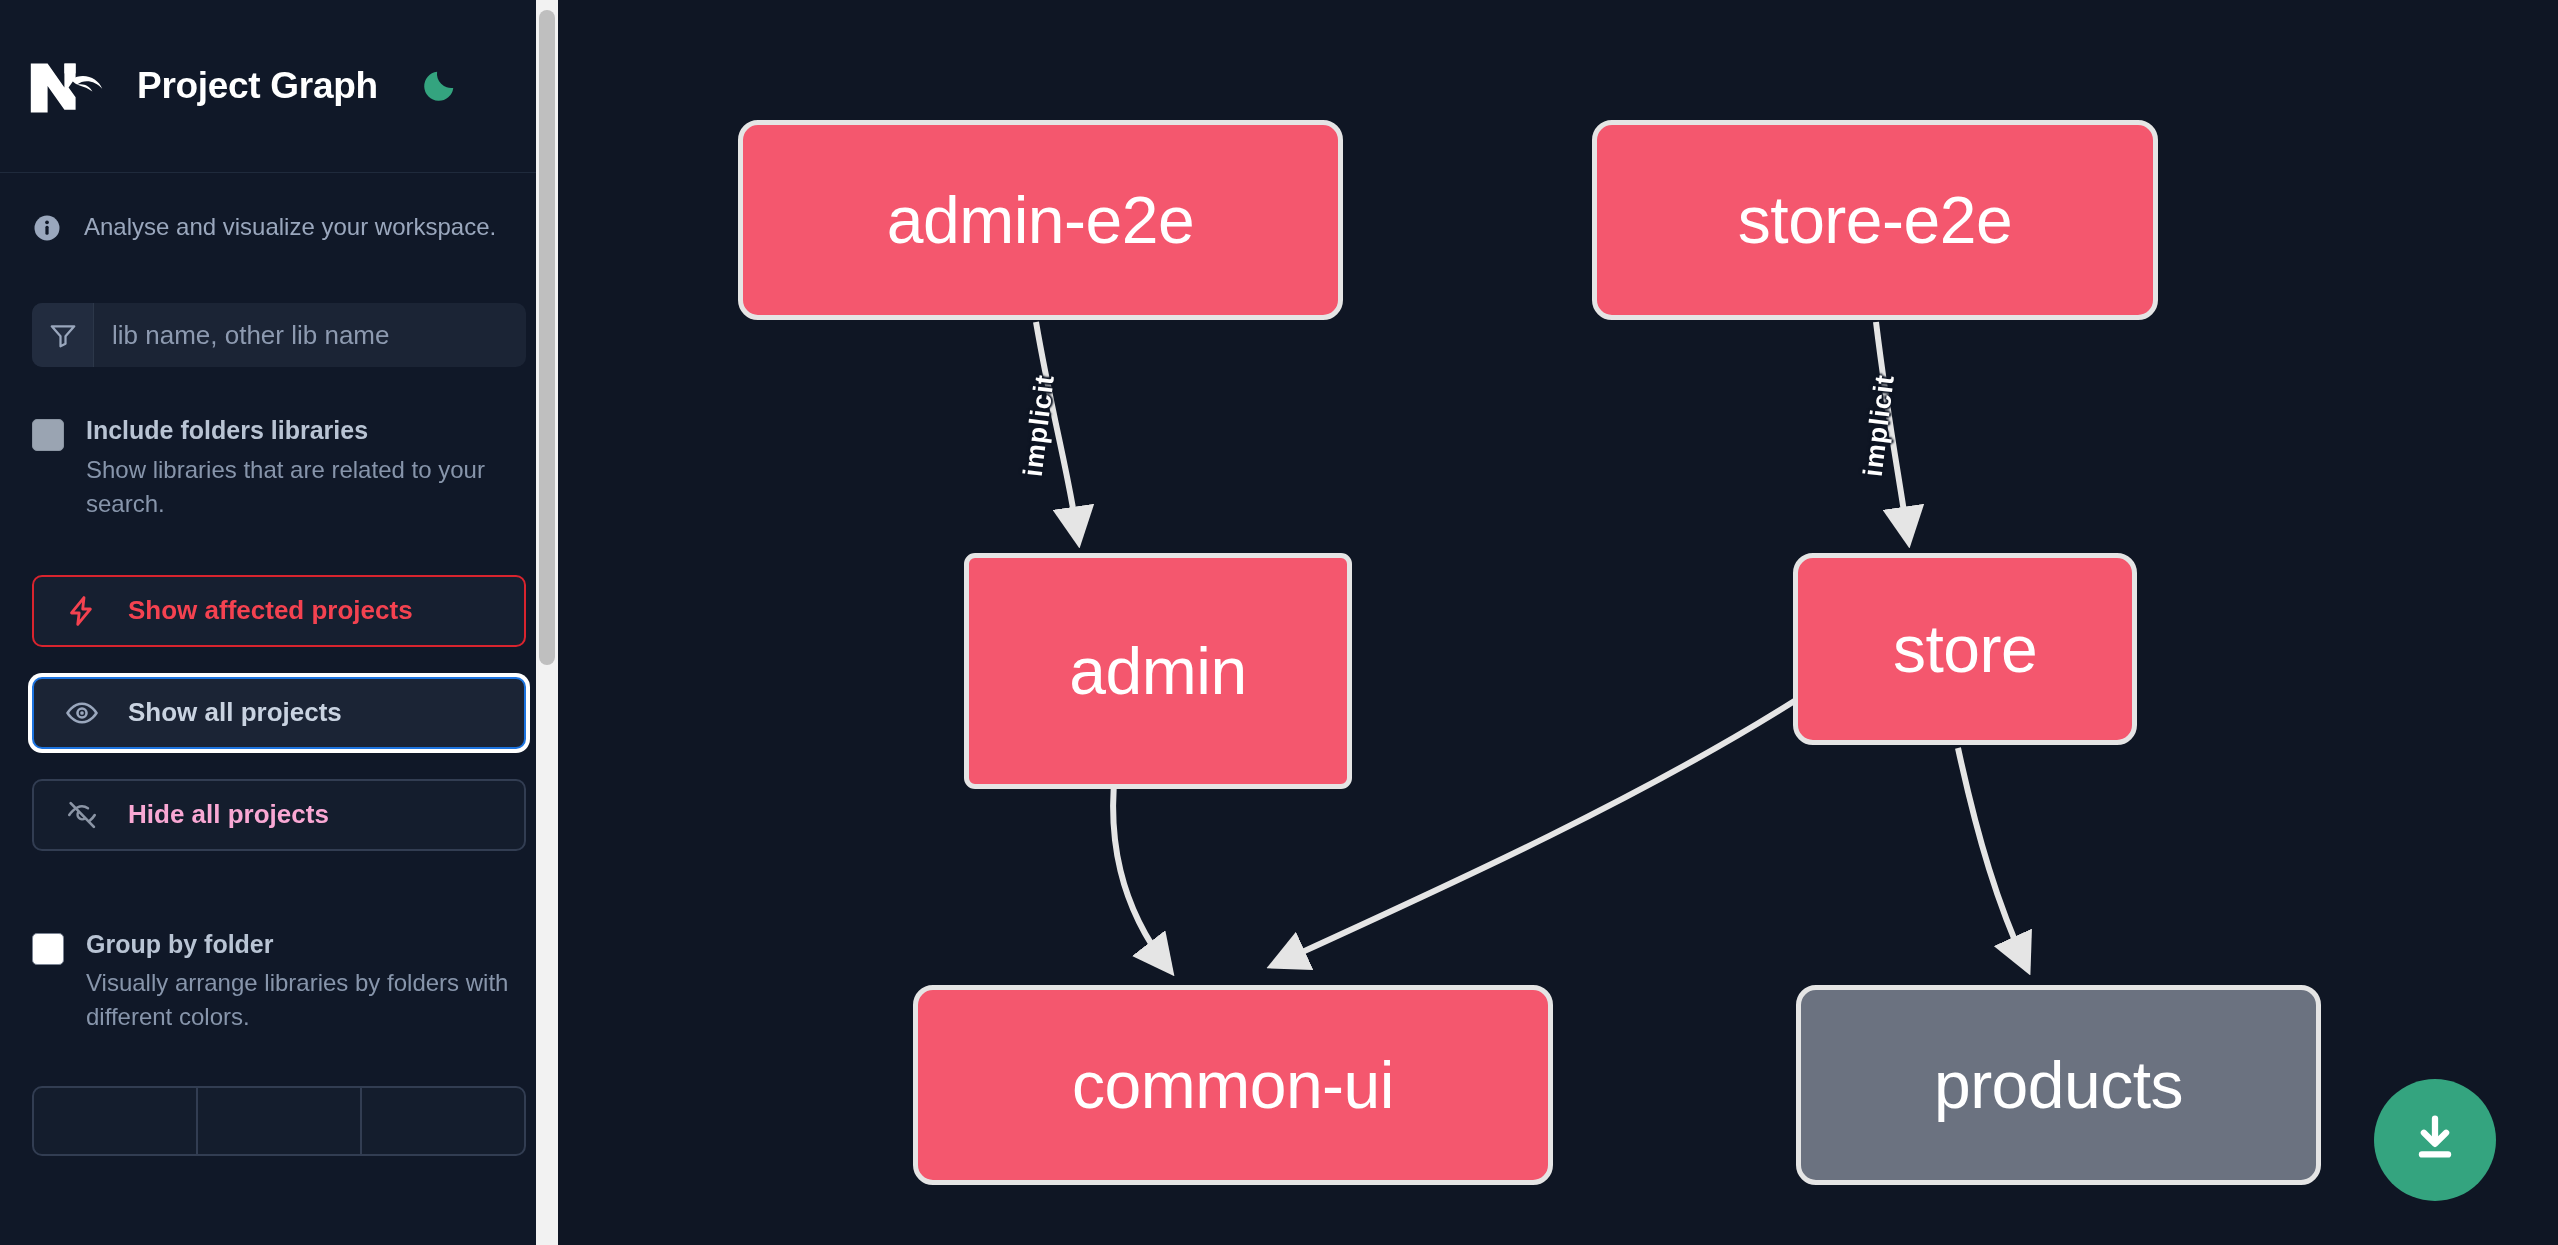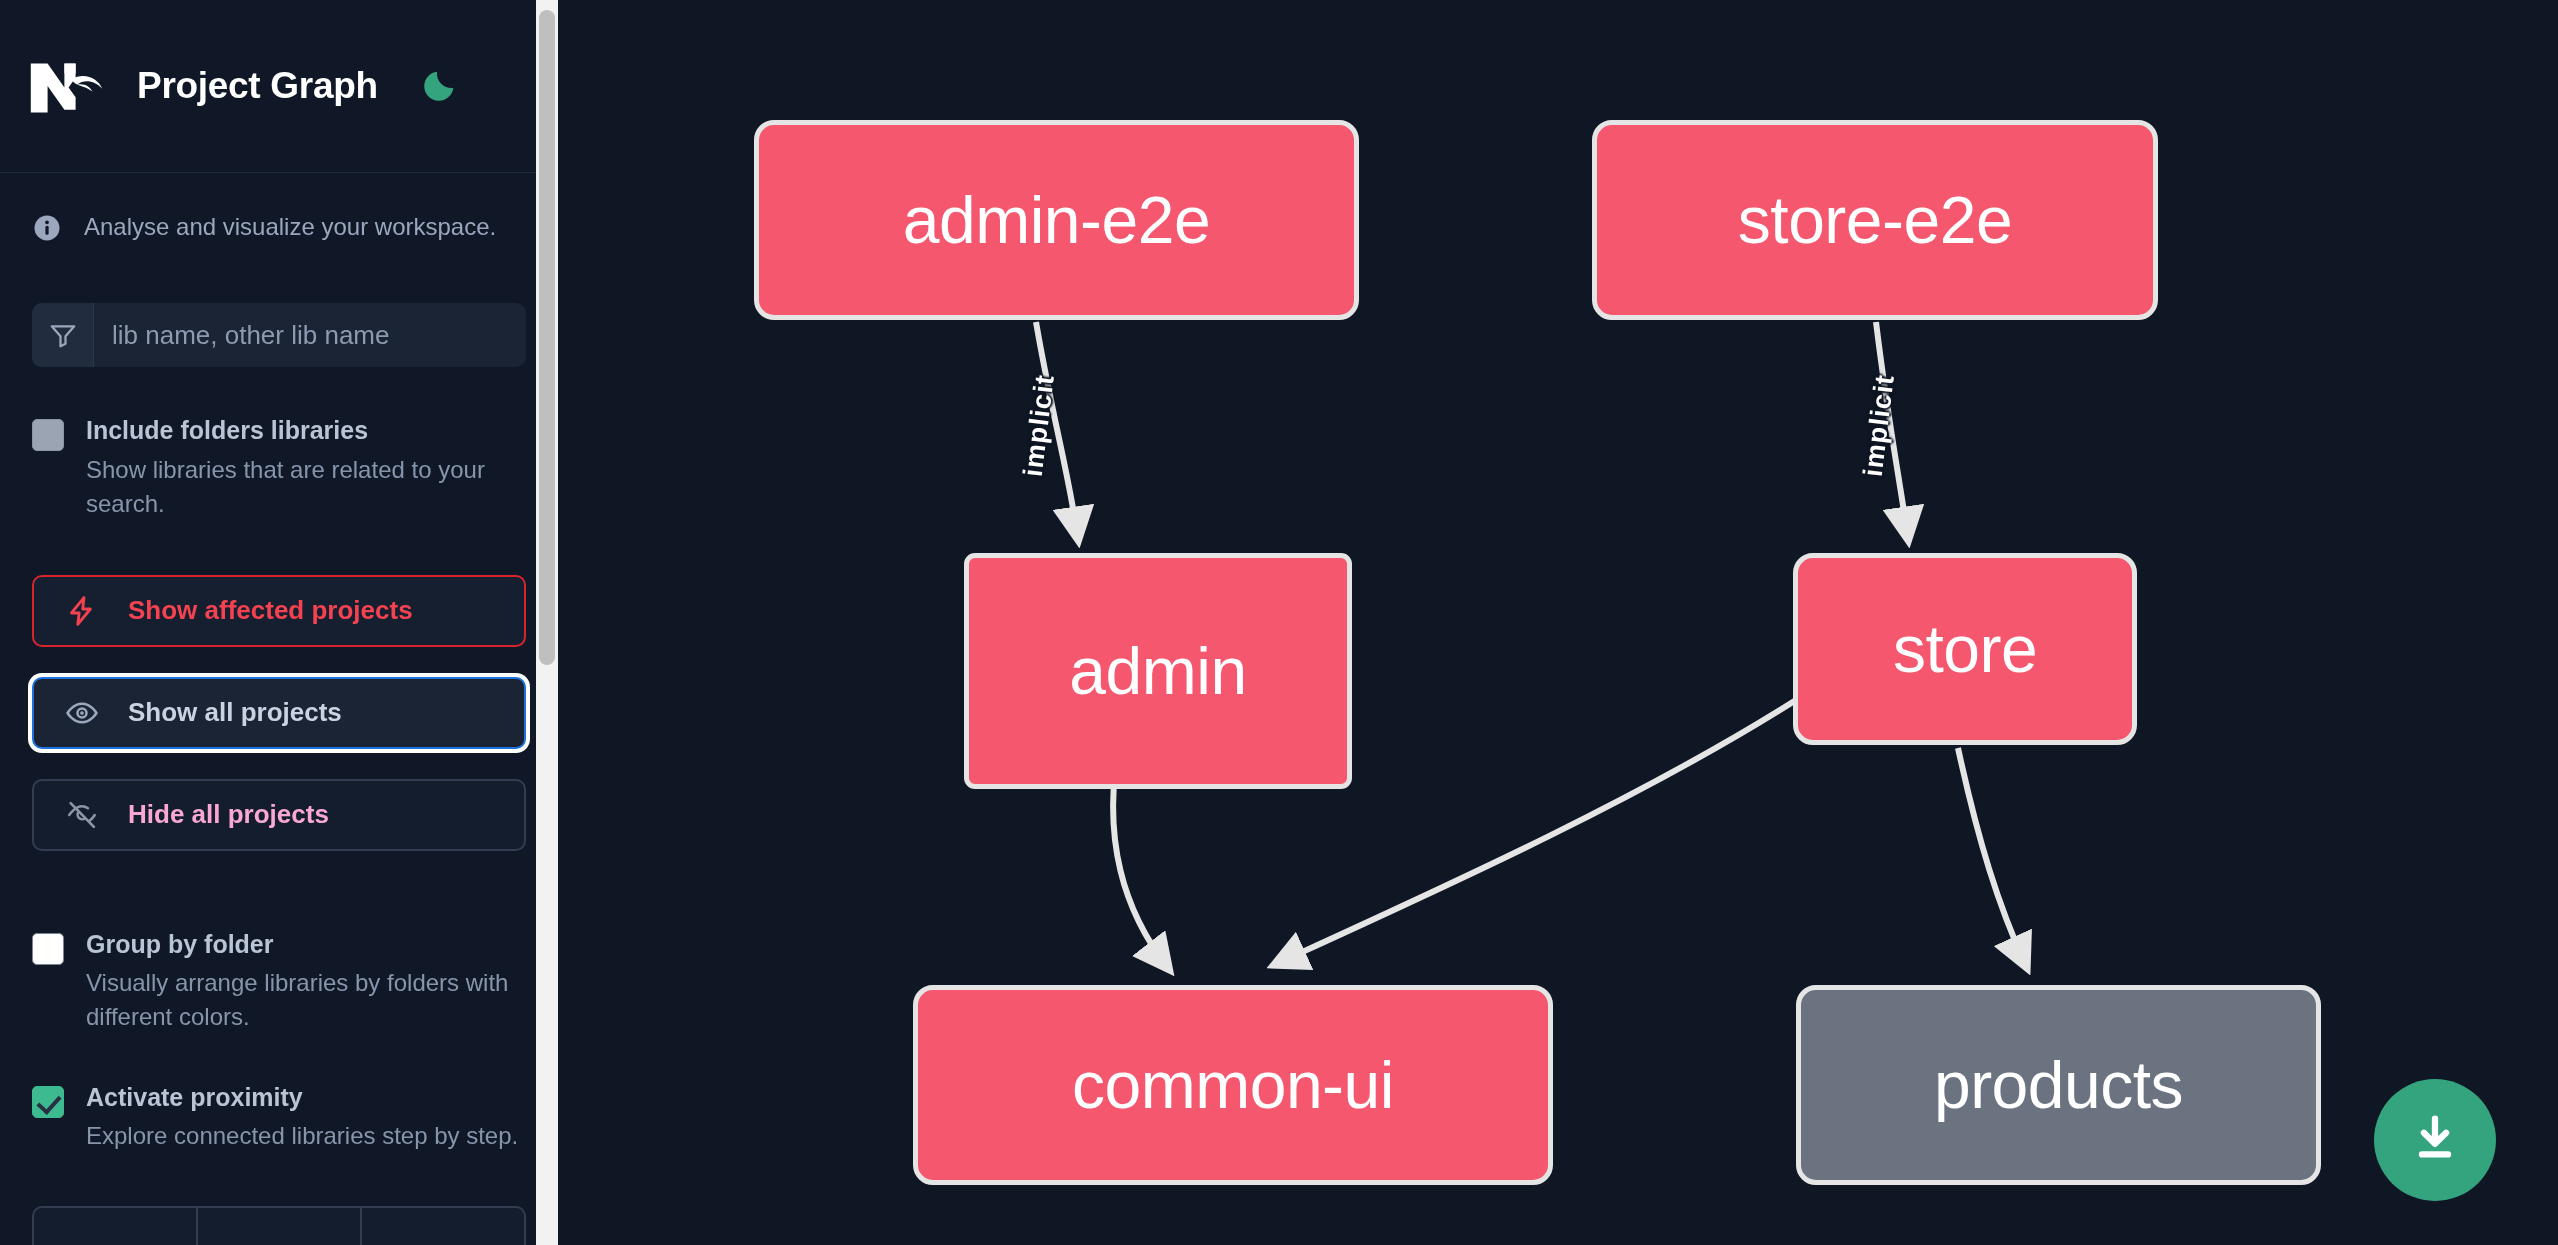--- a/index.html
+++ b/index.html
@@ -275,27 +275,20 @@
       </div>
 
       <div class="check-group tight">
         <span class="cb white"></span>
         <div class="check-body">
           <div class="check-title">Group by folder</div>
           <div class="check-desc">Visually arrange libraries by folders with different colors.</div>
         </div>
       </div>
 
-      <div class="check-group tight">
-        <span class="cb green"></span>
-        <div class="check-body">
-          <div class="check-title">Activate proximity</div>
-          <div class="check-desc">Explore connected libraries step by step.</div>
-        </div>
-      </div>
 
       <div class="seg-peek">
         <div></div>
         <div></div>
         <div></div>
       </div>
 
     </div>
 
     <div id="sb-track">
@@ -313,21 +306,21 @@
       </defs>
       <g fill="none" stroke="#e5e5e5" stroke-width="6" marker-end="url(#arrow)">
         <path d="M 478 322 C 495 420 510 470 520 538"></path>
         <path d="M 1318 322 C 1330 420 1340 470 1350 538"></path>
         <path d="M 560 748 C 545 840 565 910 610 968"></path>
         <path d="M 1238 700 C 1080 800 880 890 718 964"></path>
         <path d="M 1400 748 C 1420 840 1440 905 1468 966"></path>
       </g>
     </svg>
 
-    <div class="node affected" style="left:196px; top:120px; width:605px; height:200px;">
+    <div class="node affected" style="left:180px; top:120px; width:605px; height:200px;">
       <span>admin-e2e</span>
     </div>
     <div class="node affected" style="left:1034px; top:120px; width:566px; height:200px;">
       <span>store-e2e</span>
     </div>
     <div class="node affected" style="left:406px; top:553px; width:388px; height:236px;border-radius:11px;">
       <span>admin</span>
     </div>
     <div class="node affected" style="left:1235px; top:553px; width:344px; height:192px;">
       <span>store</span>

